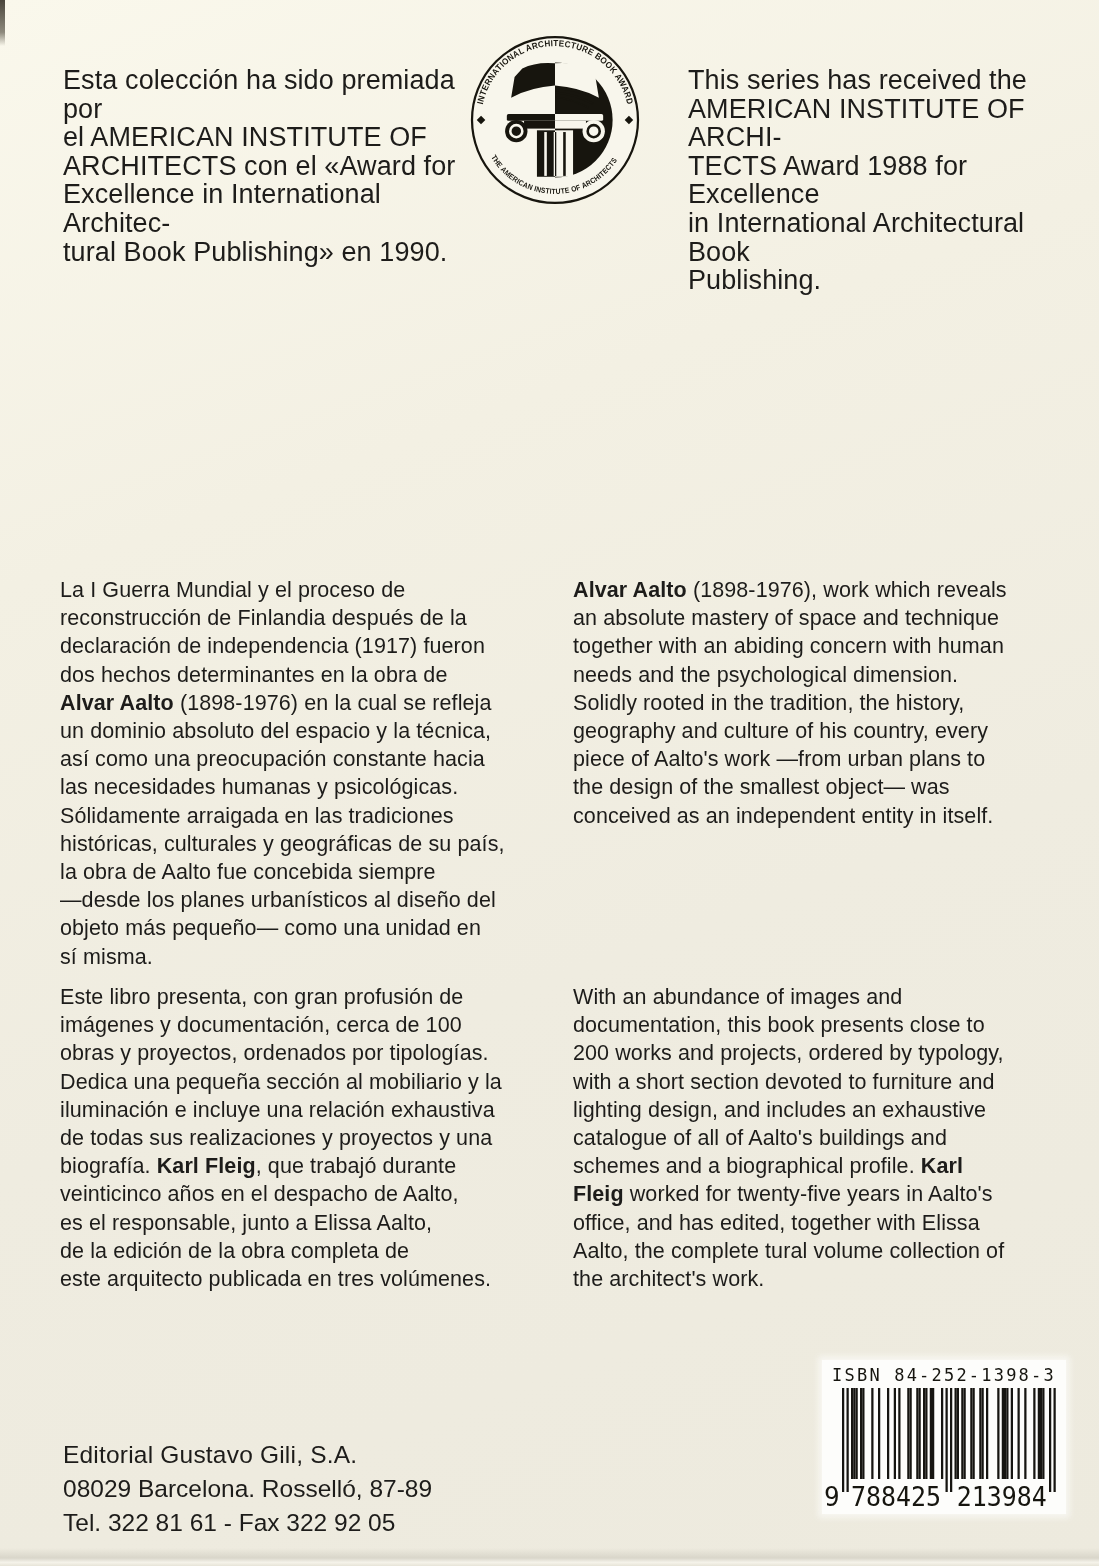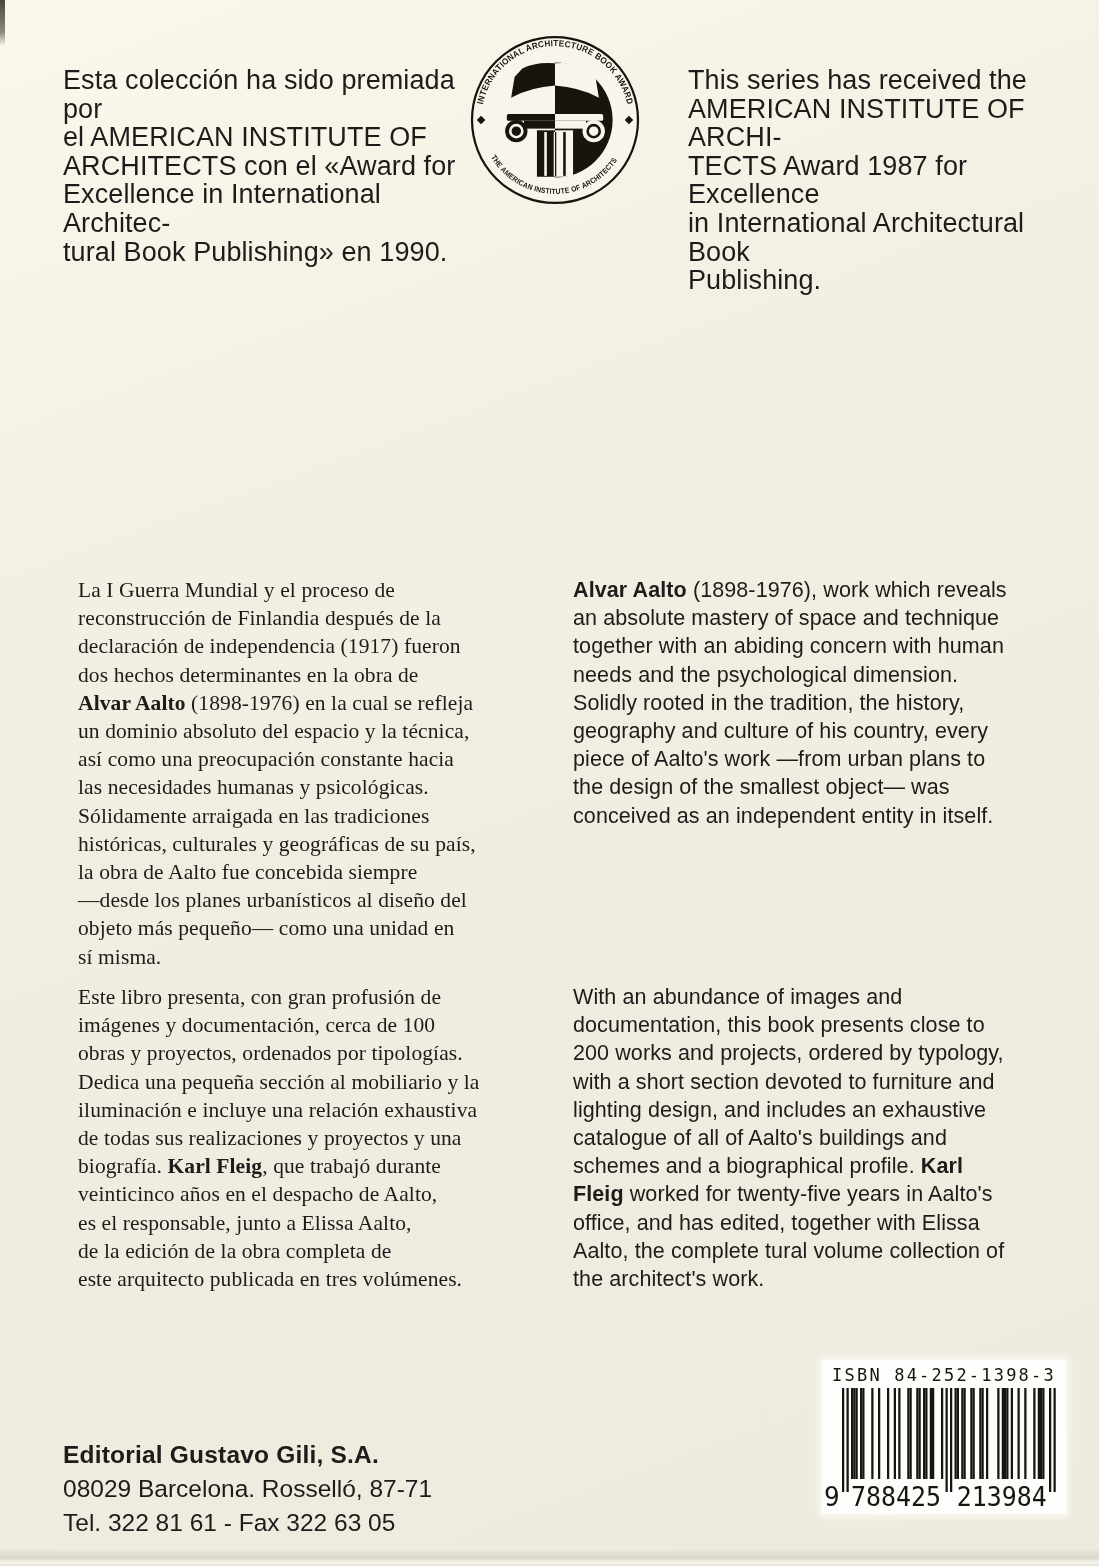--- a/index.html
+++ b/index.html
@@ -24,26 +24,26 @@
     white-space:pre-line;letter-spacing:0.1px;
   }
   .award-note.es{left:63px;width:420px;}
   .award-note.en{left:688px;width:390px;}
   .seal{position:absolute;left:469px;top:34px;width:172px;height:172px;}
   .body-para{
     position:absolute;font-size:21.5px;line-height:28.2px;
     white-space:pre-line;letter-spacing:0.1px;
   }
   .body-para b{font-weight:bold;}
-  .col-es{left:78px;width:500px;font-family:Liberation Serif, serif;}
+  .col-es{left:60px;width:500px;}
   .col-en{left:573px;width:505px;}
   .row1{top:576px;}
   .row2{top:983px;}
   .publisher{position:absolute;left:63px;top:1438px;font-size:24.5px;line-height:34px;}
-  .publisher .name{font-weight:bold;letter-spacing:0.2px;}
+  .publisher .name{font-weight:normal;letter-spacing:0.2px;}
   .barcode-box{
     position:absolute;left:822px;top:1360px;width:244px;height:154px;
     background:#fdfdfb;box-shadow:0 0 6px 4px rgba(253,253,251,.6);
   }
   .isbn-label{
     font-family:"DejaVu Sans Mono","Liberation Mono",monospace;
     font-size:17px;letter-spacing:2.2px;color:#16150f;
     text-align:center;padding-top:5px;white-space:nowrap;
   }
   .barcode-svg{display:block;margin:3px auto 0 auto;}
@@ -62,21 +62,21 @@
 <div class="corner-mark"></div>
 <div class="bottom-edge"></div>
 
 <div class="award-note es">Esta colección ha sido premiada por
 el AMERICAN INSTITUTE OF
 ARCHITECTS con el «Award for
 Excellence in International Architec-
 tural Book Publishing» en 1990.</div>
 <div class="award-note en">This series has received the
 AMERICAN INSTITUTE OF ARCHI-
-TECTS Award 1987 for Excellence
+TECTS Award 1988 for Excellence
 in International Architectural Book
 Publishing.</div>
 
 <div class="seal">
   <svg width="172" height="172" viewBox="0 0 200 200">
     <defs>
       <clipPath id="clipL">
           <rect x="0" y="0" width="100" height="200"></rect>
         </clipPath>
       <clipPath id="clipR">
@@ -184,22 +184,22 @@
 lighting design, and includes an exhaustive
 catalogue of all of Aalto's buildings and
 schemes and a biographical profile. </span><b>Karl
 Fleig</b><span> worked for twenty-five years in Aalto's
 office, and has edited, together with Elissa
 Aalto, the complete tural volume collection of
 the architect's work.</span></div>
 
 <div class="publisher">
   <div class="name">Editorial Gustavo Gili, S.A.</div>
-  <div>08029 Barcelona. Rosselló, 87-71</div>
-  <div>Tel. 322 81 61 - Fax 322 63 05</div>
+  <div>08029 Barcelona. Rosselló, 87-89</div>
+  <div>Tel. 322 81 61 - Fax 322 92 05</div>
 </div>
 
 <div class="barcode-box">
   <div class="isbn-label">ISBN 84-252-1398-3</div>
   <svg class="barcode-svg" width="240" height="124">
       <rect x="18.00" y="0" width="2.25" height="104" fill="#161511"></rect>
       <rect x="22.50" y="0" width="2.25" height="104" fill="#161511"></rect>
       <rect x="27.00" y="0" width="2.25" height="91" fill="#161511"></rect>
       <rect x="29.25" y="0" width="2.25" height="91" fill="#161511"></rect>
       <rect x="31.50" y="0" width="2.25" height="91" fill="#161511"></rect>

